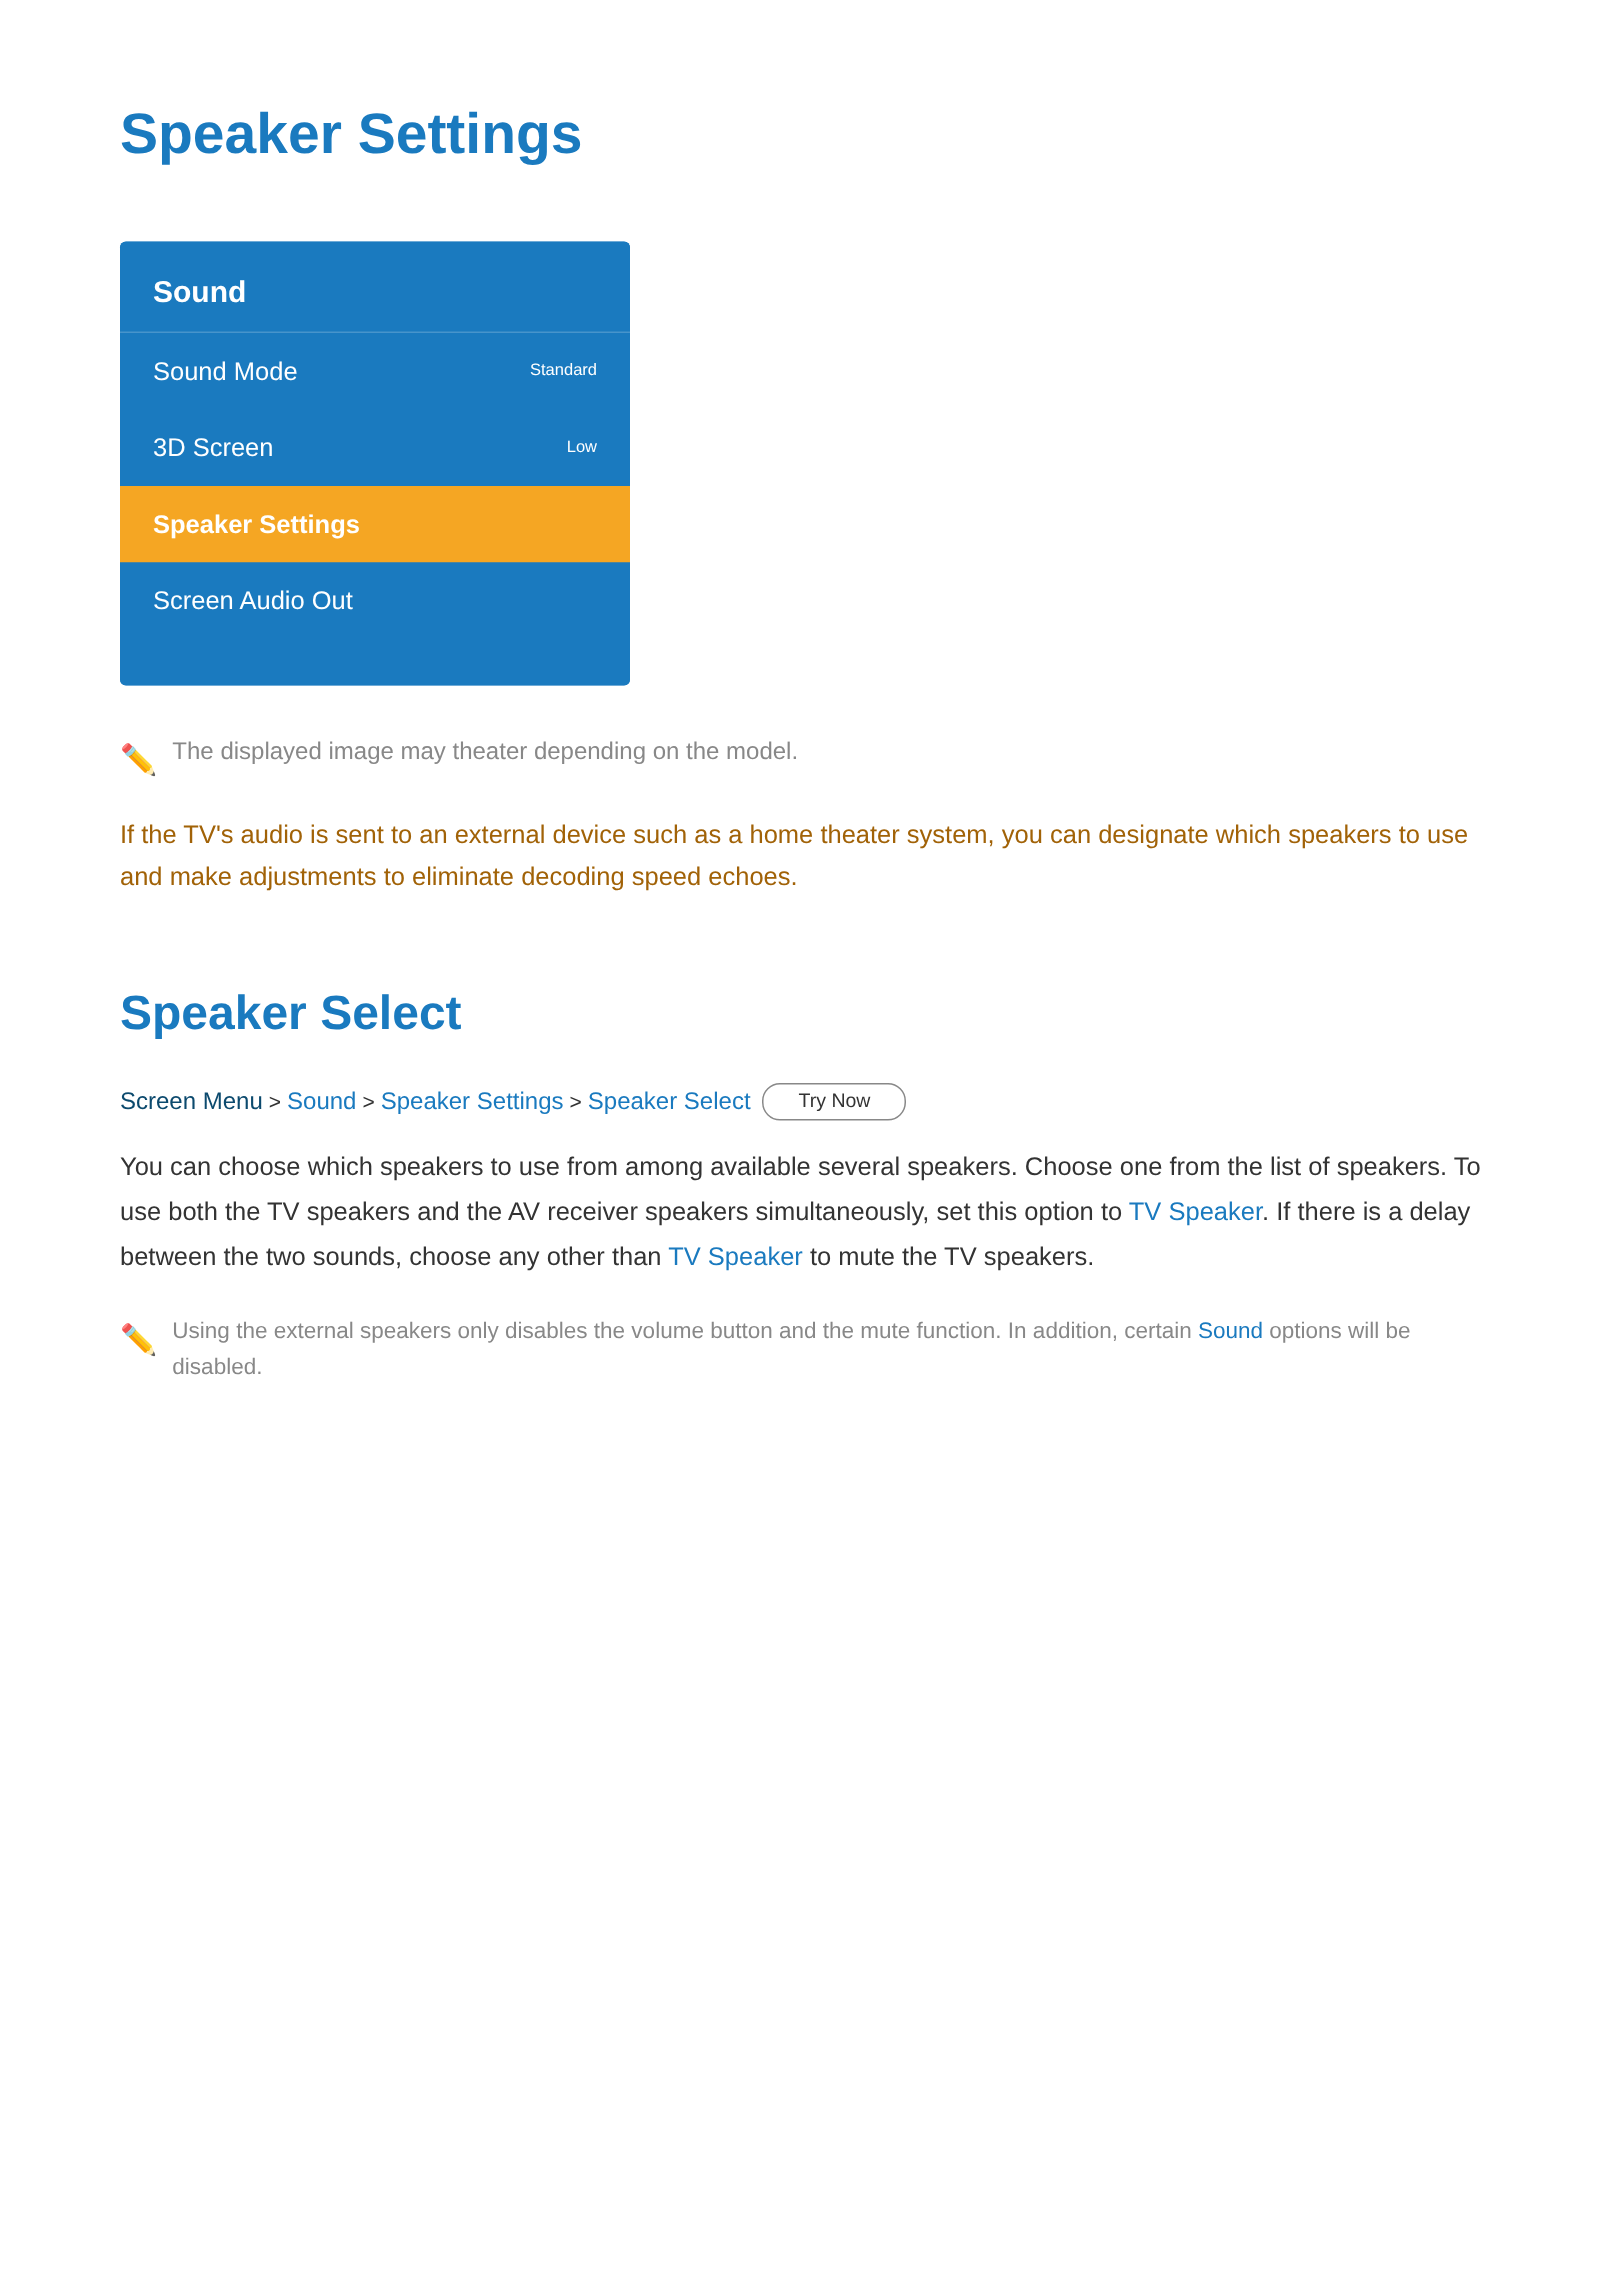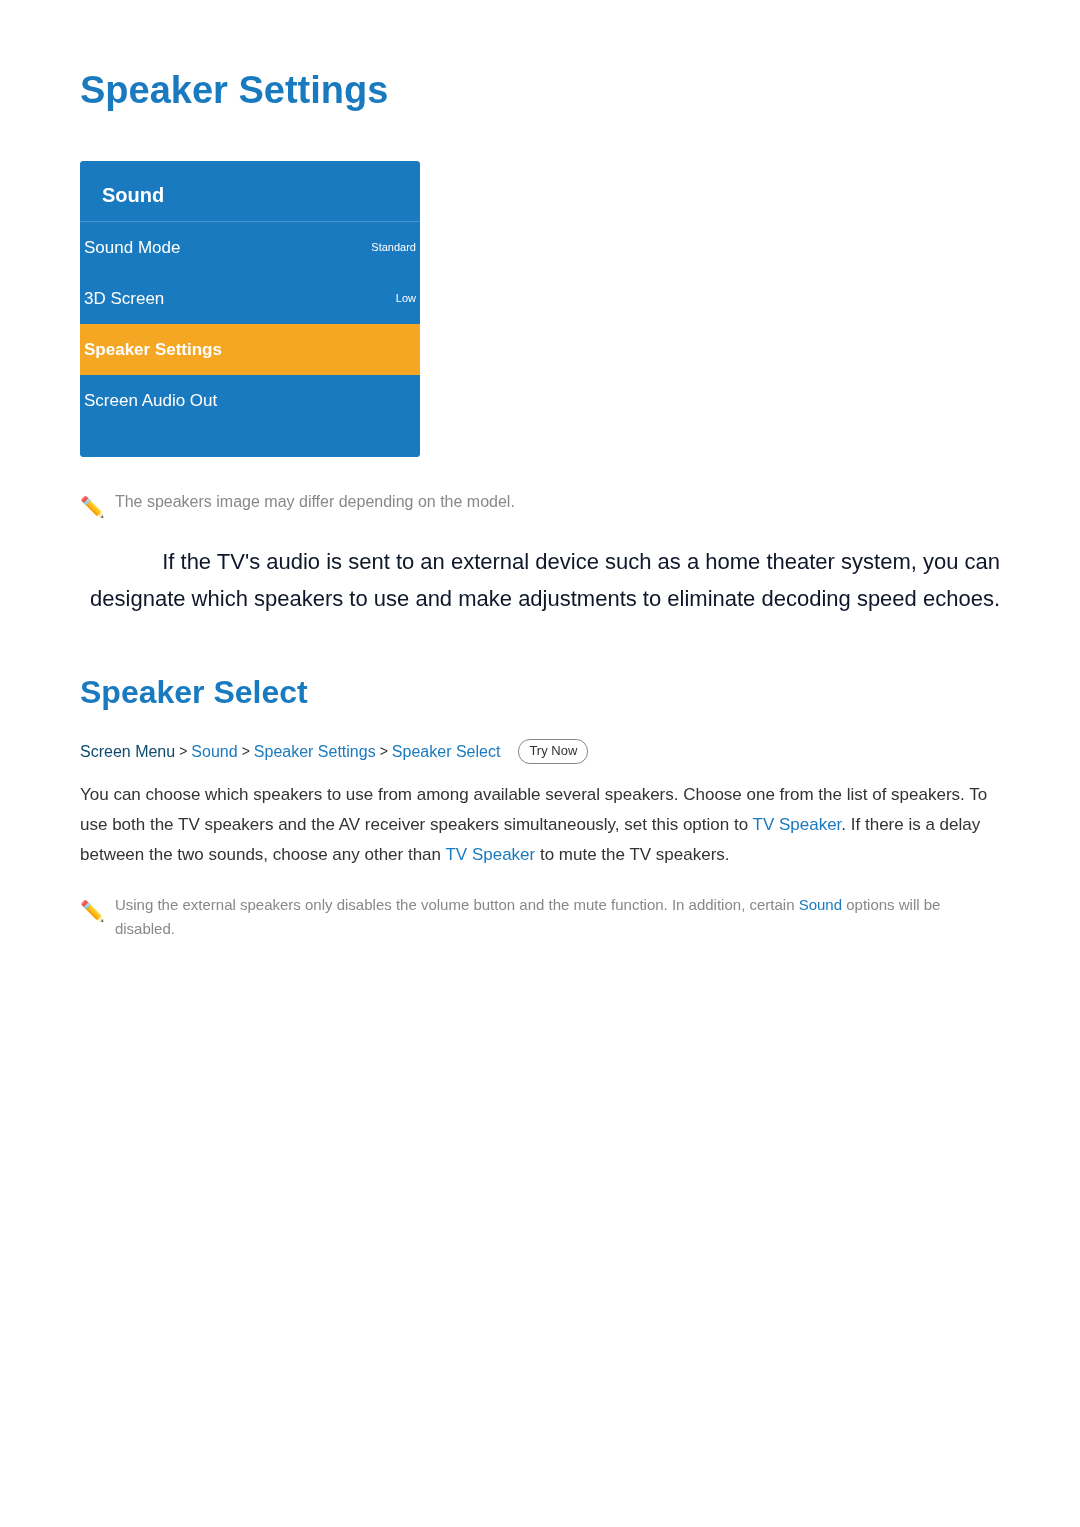--- a/index.html
+++ b/index.html
@@ -32,21 +32,21 @@
       color: #ffffff;
       font-size: 20px;
       font-weight: bold;
       padding: 18px 22px 10px 22px;
       border-bottom: 1px solid rgba(255,255,255,0.2);
     }
     .menu-item {
       display: flex;
       justify-content: space-between;
       align-items: center;
-      padding: 12px 4px;
+      padding: 12px 22px;
       color: #ffffff;
       font-size: 17px;
       background: #1a7abf;
       cursor: pointer;
     }
     .menu-item.highlighted {
       background: #f5a623;
       color: #ffffff;
       font-weight: bold;
     }
@@ -66,25 +66,24 @@
       color: #888888;
       font-size: 16px;
     }
     .pencil-icon {
       font-size: 20px;
       color: #888888;
       flex-shrink: 0;
       margin-top: 2px;
     }
     .description-text {
-      font-size: 22px;
-      color: #0f172a;
+      font-size: 17px;
+      color: #a16207;
       margin-bottom: 50px;
       line-height: 1.7;
-      text-align: right;
     }
     h2.section-title {
       color: #1a7abf;
       font-size: 32px;
       font-weight: bold;
       margin-bottom: 20px;
     }
     .breadcrumb {
       font-size: 16px;
       color: #333333;
@@ -104,22 +103,22 @@
     .breadcrumb .chevron {
       color: #333333;
       font-size: 14px;
     }
     .try-now-badge {
       display: inline-block;
       border: 1.5px solid #888888;
       color: #333333;
       font-size: 13px;
       border-radius: 12px;
-      padding: 1px 10px;
-      margin-left: 14px;
+      padding: 1px 23px;
+      margin-left: 4px;
       vertical-align: middle;
       font-weight: normal;
     }
     .body-text {
       font-size: 17px;
       color: #333333;
       line-height: 1.75;
       margin-bottom: 24px;
     }
     .body-text .blue-link {
@@ -158,21 +157,21 @@
     <span>Speaker Settings</span>
   </div>
   <div class="menu-item">
     <span>Screen Audio Out</span>
   </div>
   <div class="menu-spacer"></div>
 </div>
 
 <div class="note-row">
   <span class="pencil-icon">✏️</span>
-  <span>The speakers image may differ depending on the model.</span>
+  <span>The displayed image may theater depending on the model.</span>
 </div>
 
 <p class="description-text">If the TV's audio is sent to an external device such as a home theater system, you can designate which speakers to use and make adjustments to eliminate decoding speed echoes.</p>
 
 <h2 class="section-title">Speaker Select</h2>
 
 <div class="breadcrumb">
   <span class="bc-plain">Screen Menu</span>
   <span class="chevron">&gt;</span>
   <a class="bc-link" href="#">Sound</a>

